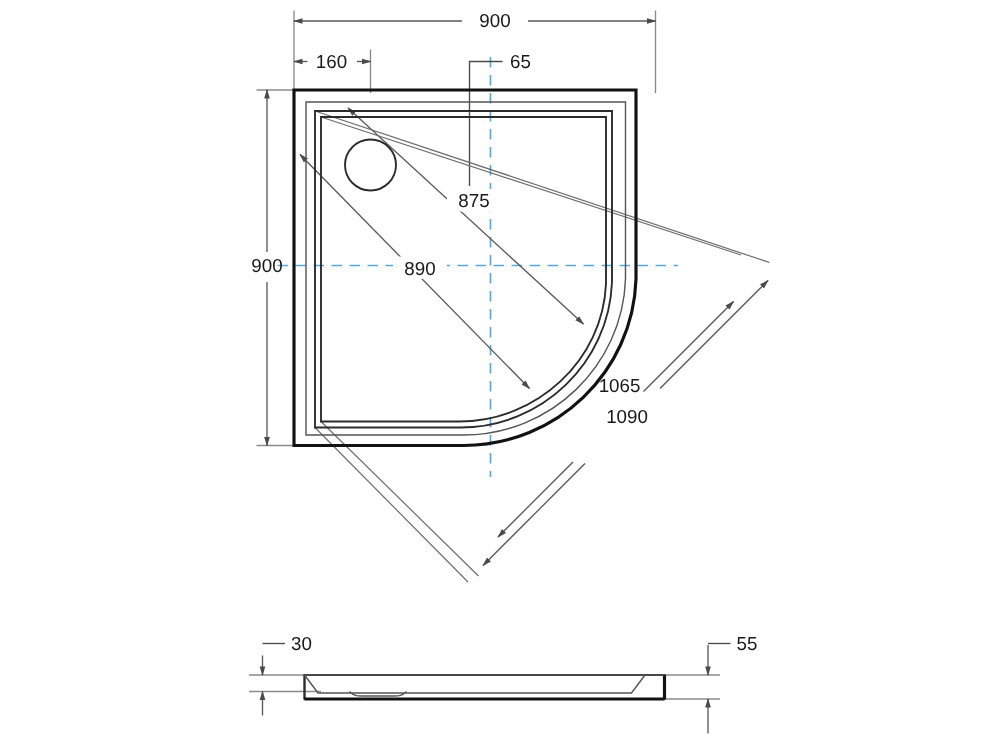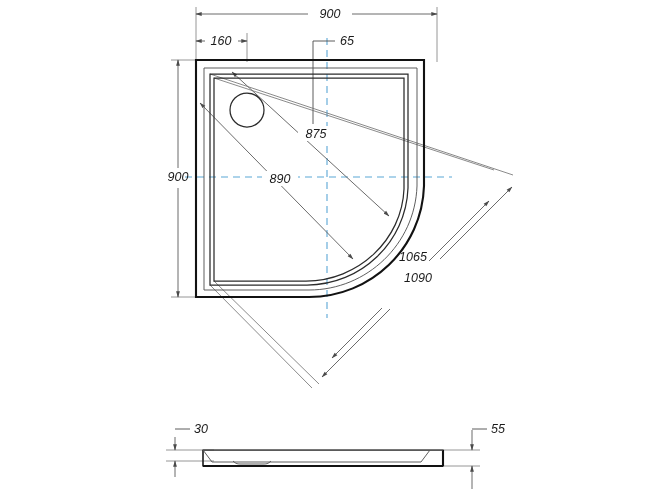--- a/index.html
+++ b/index.html
@@ -12,21 +12,20 @@
     width: 670px;
     height: 504px;
     font-family: "Liberation Sans", sans-serif;
     overflow: hidden;
   }
   #drawing-root {
     position: relative;
     width: 670px;
     height: 504px;
     background: #b91c1c;
-    font-style: italic;
   }
   svg#tech-drawing {
     display: block;
     width: 670px;
     height: 504px;
   }
   .dim-text {
     font-family: "Liberation Sans", sans-serif;
     font-size: 12.5px;
     fill: #1a1a1a;

